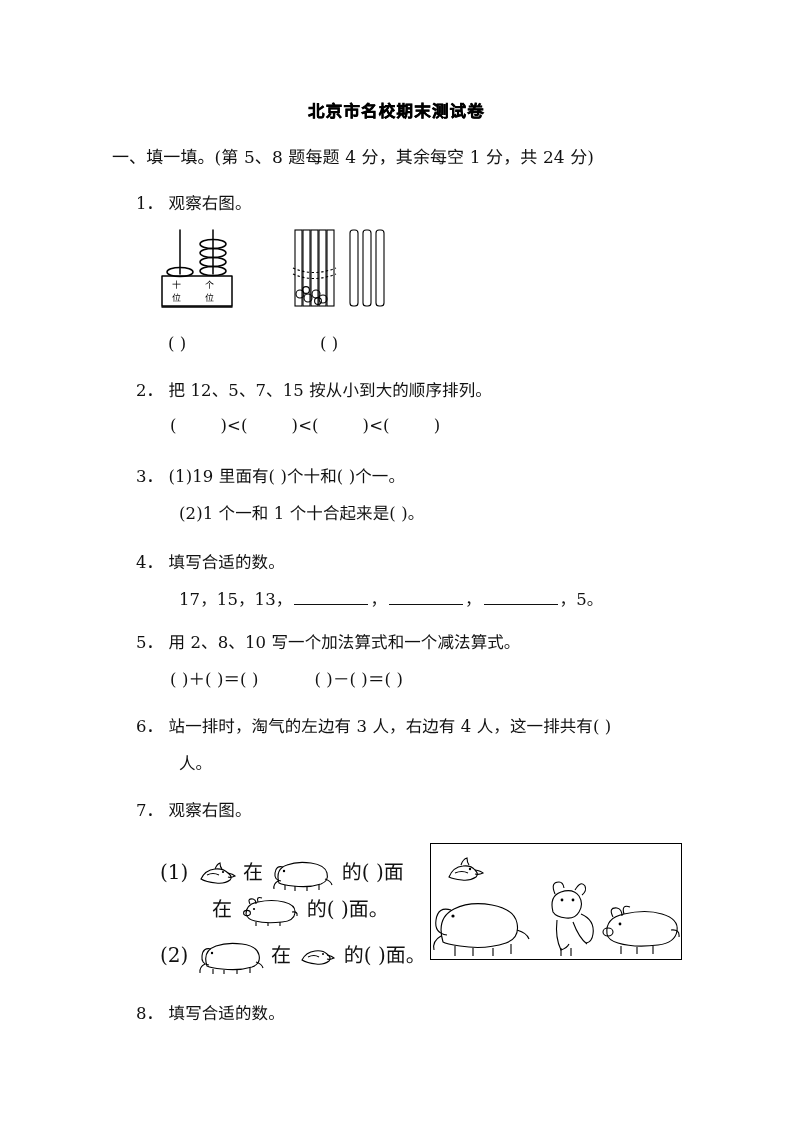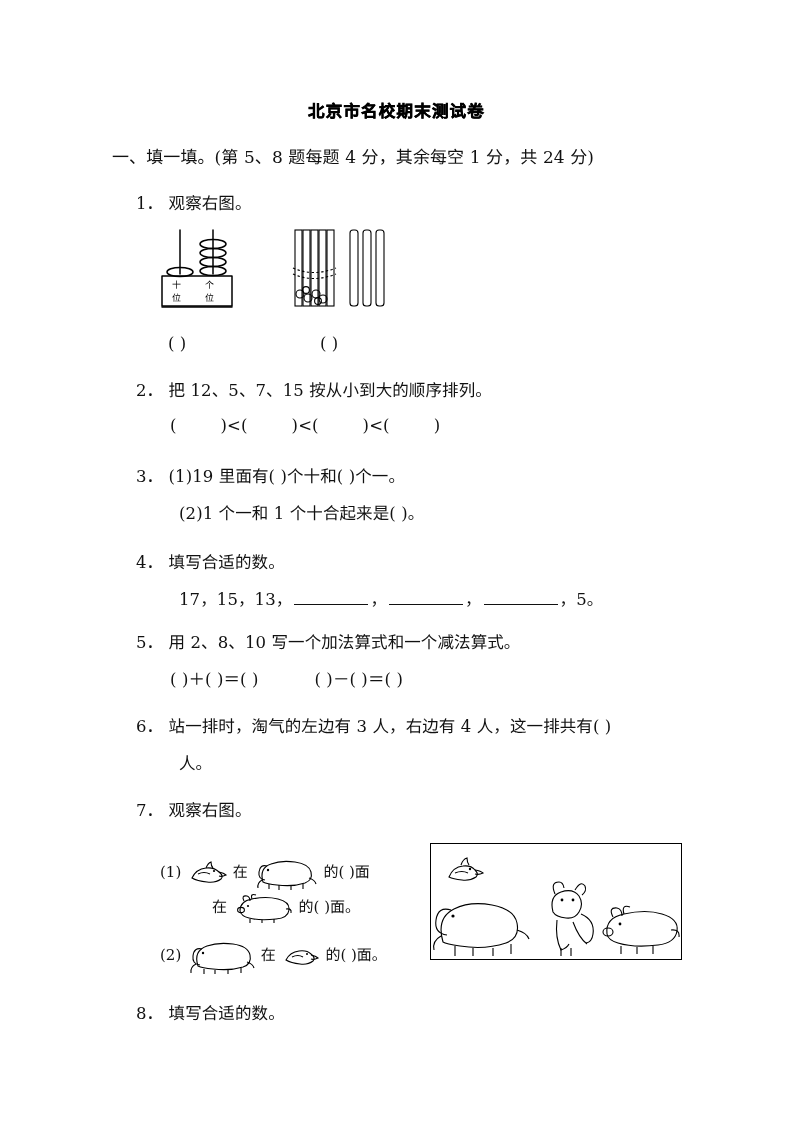--- a/index.html
+++ b/index.html
@@ -74,21 +74,21 @@
   .fig1 { position: absolute; left: 160px; top: 228px; width: 250px; height: 100px; }
   .fig1-answers {
     position: absolute; left: 160px; top: 334px; width: 260px;
     font-size: 16.5px;
   }
   .fig1-answers .a1 { position: absolute; left: 8px; top: 0; }
   .fig1-answers .a2 { position: absolute; left: 160px; top: 0; }
 
   
   .q7-body { position: absolute; left: 112px; top: 828px; width: 580px; height: 150px; }
-  .q7-line { position: absolute; font-size: 15px; white-space: nowrap; }
+  .q7-line { position: absolute; font-size: 20px; white-space: nowrap; }
   .q7-l1 { left: 48px; top: 28px; }
   .q7-l2 { left: 100px; top: 65px; }
   .q7-l3 { left: 48px; top: 110px; }
 
   .inline-animal { display: inline-block; vertical-align: middle; }
 
   .pic-box {
     position: absolute;
     left: 430px;
     top: 843px;

